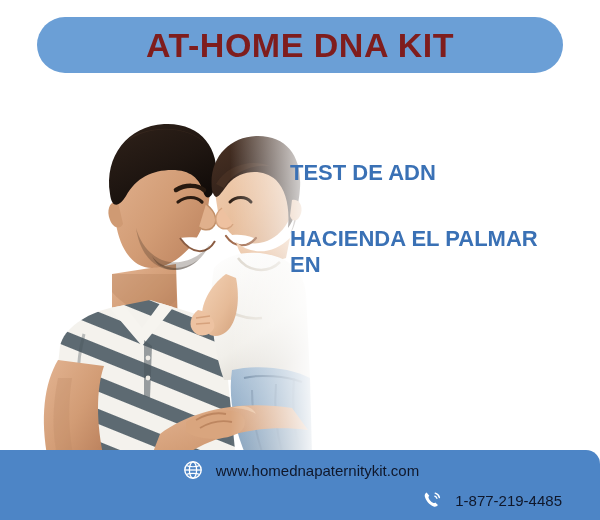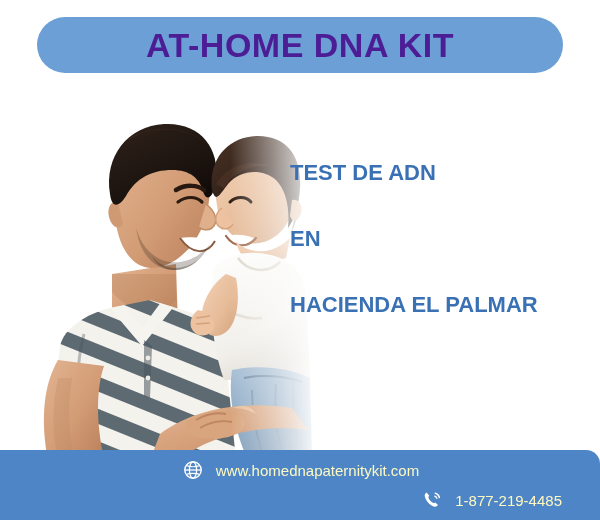--- a/index.html
+++ b/index.html
@@ -27,21 +27,21 @@
     width: 526px;
     height: 56px;
     background: #6b9fd6;
     border-radius: 28px;
     display: flex;
     align-items: center;
     justify-content: center;
     box-sizing: border-box;
   }
   .header-title {
-    color: #4c1d95;
+    color: #7f1d1d;
     font-size: 34px;
     font-weight: bold;
     letter-spacing: 0.5px;
     line-height: 1;
     white-space: nowrap;
     font-family: "Liberation Sans", sans-serif;
   }
 
   
   .photo-wrap {
@@ -113,21 +113,21 @@
   .contact-item.phone { margin-right: 38px; }
   .icon-box {
     display: inline-flex;
     align-items: center;
     justify-content: center;
     width: 24px;
     height: 24px;
     margin-right: 11px;
     flex: 0 0 auto;
   }
-  .footer-text { color: #fef9c3; }
+  .footer-text { color: #0f172a; }
 </style>
 </head>
 <body>
 
 <div id="poster">
 
   <div class="header-banner">
     <div class="header-title">AT-HOME DNA KIT</div>
   </div>
 
@@ -293,22 +293,22 @@
 
         <rect x="0" y="0" width="320" height="382" fill="url(#edgeFadeR)"></rect>
         <rect x="0" y="0" width="320" height="382" fill="url(#edgeFadeL)"></rect>
         <rect x="0" y="0" width="320" height="382" fill="url(#edgeFadeT)"></rect>
       </g>
     </svg>
   </div>
 
   <div class="headline-block">
     <div class="headline-line line-1">TEST DE ADN</div>
+    <div class="headline-line line-3">HACIENDA EL PALMAR</div>
     <div class="headline-line line-2">EN</div>
-    <div class="headline-line line-3">HACIENDA EL PALMAR</div>
   </div>
 
   <div class="footer-bar">
 
     <div class="footer-row row-web">
       <span class="icon-box">
         <svg width="20" height="20" viewBox="0 0 20 20">
           <circle cx="10" cy="10" r="8.2" fill="none" stroke="#ffffff" stroke-width="1.4"></circle>
           <ellipse cx="10" cy="10" rx="3.6" ry="8.2" fill="none" stroke="#ffffff" stroke-width="1.3"></ellipse>
           <line x1="1.8" y1="10" x2="18.2" y2="10" stroke="#ffffff" stroke-width="1.3"></line>

